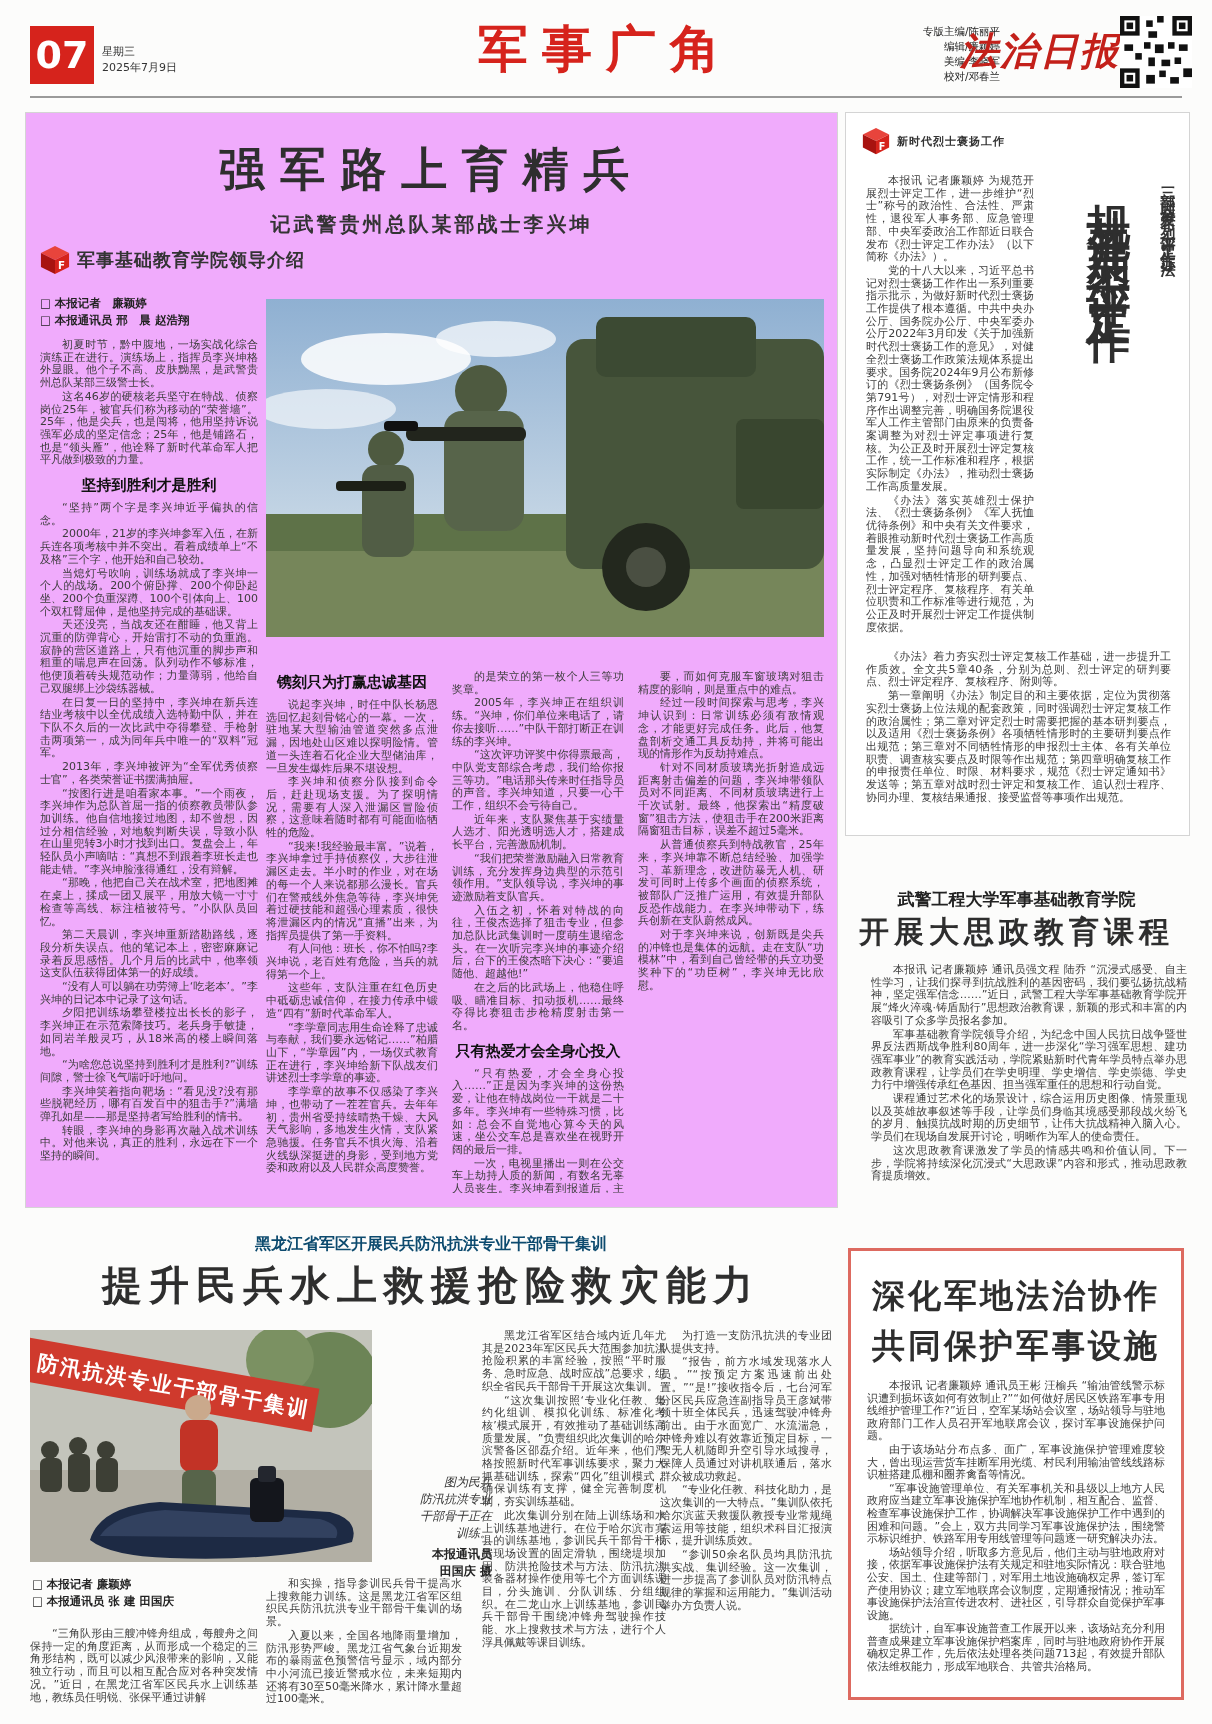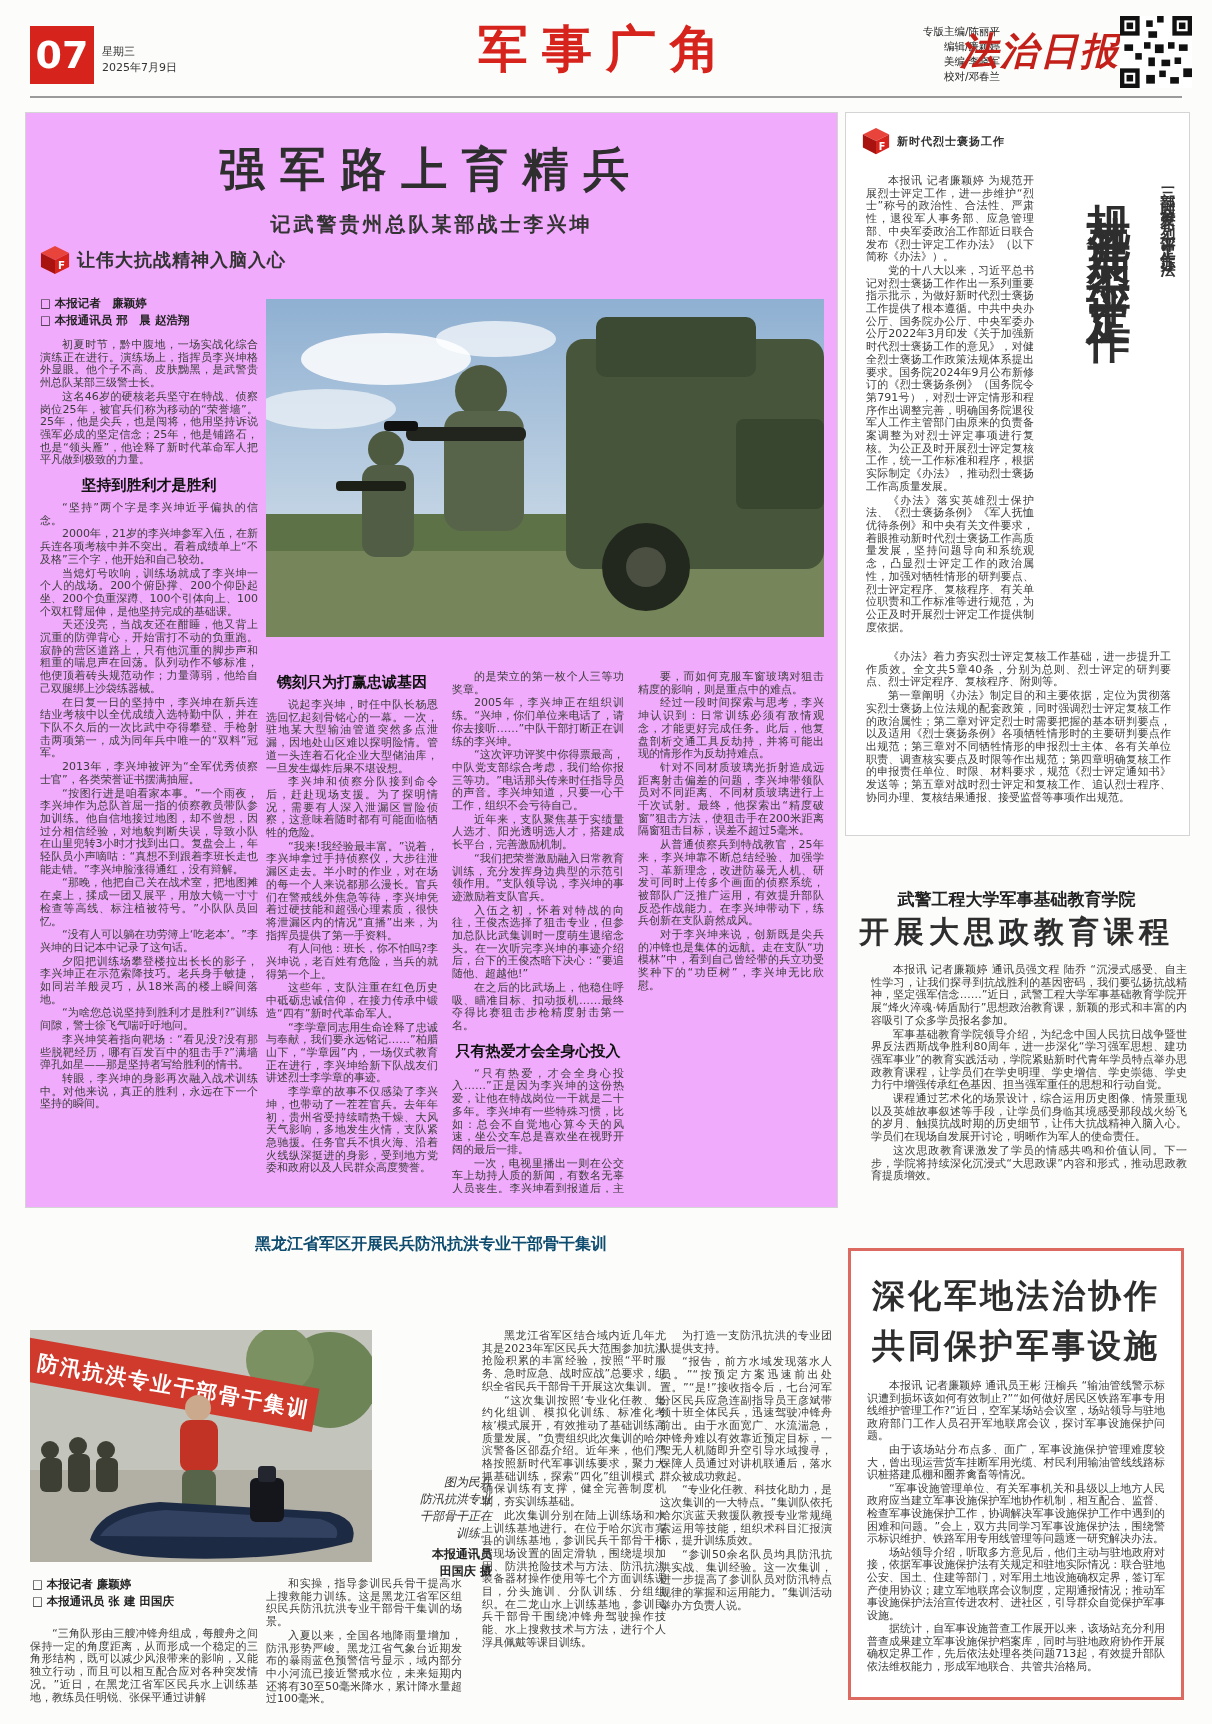--- a/index.html
+++ b/index.html
@@ -118,21 +118,21 @@
   <div class="abs main-title">强军路上育精兵</div>
   <div class="abs main-subtitle">记武警贵州总队某部战士李兴坤</div>
 
   <div class="abs badge" style="left:14px;top:132px;">
     <svg width="30" height="30" viewBox="0 0 32 32">
       <polygon points="16,1 31,8.5 16,16 1,8.5" fill="#e8443c"></polygon>
       <polygon points="1,8.5 16,16 16,31 1,23.5" fill="#a81310"></polygon>
       <polygon points="31,8.5 16,16 16,31 31,23.5" fill="#d6231c"></polygon>
       <text x="23" y="26" font-size="11" fill="#fff" font-weight="bold" text-anchor="middle">F</text>
     </svg>
-    <span class="badge-label">让伟大抗战精神入脑入心</span>
+    <span class="badge-label">军事基础教育学院领导介绍</span>
   </div>
 
   <div class="col" style="left:14px;top:182px;width:218px;height:898px;">
     <div style="margin-bottom:10px;">
         <p class="byline-line">□ 本报记者　廉颖婷</p>
         <p class="byline-line">□ 本报通讯员 邢　晨 赵浩翔</p>
       </div>
     <div>
         <p class="para">初夏时节，黔中腹地，一场实战化综合演练正在进行。演练场上，指挥员李兴坤格外显眼。他个子不高、皮肤黝黑，是武警贵州总队某部三级警士长。</p>
         <p class="para">这名46岁的硬核老兵坚守在特战、侦察岗位25年，被官兵们称为移动的“荣誉墙”。25年，他是尖兵，也是闯将，他用坚持诉说强军必成的坚定信念；25年，他是铺路石，也是“领头雁”，他诠释了新时代革命军人把平凡做到极致的力量。</p>
@@ -140,20 +140,21 @@
     <div class="subhead">坚持到胜利才是胜利</div>
     <div>
         <p class="para">“坚持”两个字是李兴坤近乎偏执的信念。</p>
         <p class="para">2000年，21岁的李兴坤参军入伍，在新兵连各项考核中并不突出。看着成绩单上“不及格”三个字，他开始和自己较劲。</p>
         <p class="para">当熄灯号吹响，训练场就成了李兴坤一个人的战场。200个俯卧撑、200个仰卧起坐、200个负重深蹲、100个引体向上、100个双杠臂屈伸，是他坚持完成的基础课。</p>
         <p class="para">天还没亮，当战友还在酣睡，他又背上沉重的防弹背心，开始雷打不动的负重跑。寂静的营区道路上，只有他沉重的脚步声和粗重的喘息声在回荡。队列动作不够标准，他便顶着砖头规范动作；力量薄弱，他给自己双腿绑上沙袋练器械。</p>
         <p class="para">在日复一日的坚持中，李兴坤在新兵连结业考核中以全优成绩入选特勤中队，并在下队不久后的一次比武中夺得攀登、手枪射击两项第一，成为同年兵中唯一的“双料”冠军。</p>
         <p class="para">2013年，李兴坤被评为“全军优秀侦察士官”，各类荣誉证书摆满抽屉。</p>
         <p class="para">“按图行进是咱看家本事。”一个雨夜，李兴坤作为总队首屈一指的侦察教员带队参加训练。他自信地接过地图，却不曾想，因过分相信经验，对地貌判断失误，导致小队在山里兜转3小时才找到出口。复盘会上，年轻队员小声嘀咕：“真想不到跟着李班长走也能走错。”李兴坤脸涨得通红，没有辩解。</p>
         <p class="para">“那晚，他把自己关在战术室，把地图摊在桌上，揉成一团又展平，用放大镜一寸寸检查等高线、标注植被符号。”小队队员回忆。</p>
+        <p class="para">第二天晨训，李兴坤重新踏勘路线，逐段分析失误点。他的笔记本上，密密麻麻记录着反思感悟。几个月后的比武中，他率领这支队伍获得团体第一的好成绩。</p>
         <p class="para">“没有人可以躺在功劳簿上‘吃老本’。”李兴坤的日记本中记录了这句话。</p>
         <p class="para">夕阳把训练场攀登楼拉出长长的影子，李兴坤正在示范索降技巧。老兵身手敏捷，如同岩羊般灵巧，从18米高的楼上瞬间落地。</p>
         <p class="para">“为啥您总说坚持到胜利才是胜利?”训练间隙，警士徐飞气喘吁吁地问。</p>
         <p class="para">李兴坤笑着指向靶场：“看见没?没有那些脱靶经历，哪有百发百中的狙击手?”满墙弹孔如星——那是坚持者写给胜利的情书。</p>
         <p class="para">转眼，李兴坤的身影再次融入战术训练中。对他来说，真正的胜利，永远在下一个坚持的瞬间。</p>
       </div>
   </div>
 
   <div class="abs photo-frame" style="left:240px;top:186px;width:558px;height:338px;">
     <svg width="558" height="338" viewBox="0 0 558 338" preserveAspectRatio="none">
@@ -261,20 +262,21 @@
         <p class="para">本报讯 记者廉颖婷 通讯员强文程 陆乔 “沉浸式感受、自主性学习，让我们探寻到抗战胜利的基因密码，我们要弘扬抗战精神，坚定强军信念……”近日，武警工程大学军事基础教育学院开展“烽火淬魂·铸盾励行”思想政治教育课，新颖的形式和丰富的内容吸引了众多学员报名参加。</p>
         <p class="para">军事基础教育学院领导介绍，为纪念中国人民抗日战争暨世界反法西斯战争胜利80周年，进一步深化“学习强军思想、建功强军事业”的教育实践活动，学院紧贴新时代青年学员特点举办思政教育课程，让学员们在学史明理、学史增信、学史崇德、学史力行中增强传承红色基因、担当强军重任的思想和行动自觉。</p>
         <p class="para">课程通过艺术化的场景设计，综合运用历史图像、情景重现以及英雄故事叙述等手段，让学员们身临其境感受那段战火纷飞的岁月、触摸抗战时期的历史细节，让伟大抗战精神入脑入心。学员们在现场自发展开讨论，明晰作为军人的使命责任。</p>
         <p class="para">这次思政教育课激发了学员的情感共鸣和价值认同。下一步，学院将持续深化沉浸式“大思政课”内容和形式，推动思政教育提质增效。</p>
       </div>
   </div>
 </div>
 
 <div class="abs" style="left:30px;top:1228px;width:802px;height:486px;position:absolute;">
   <div class="abs mil-kicker">黑龙江省军区开展民兵防汛抗洪专业干部骨干集训</div>
+  <div class="abs mil-title">提升民兵水上救援抢险救灾能力</div>
 
   <div class="abs photo-frame" style="left:0;top:102px;width:342px;height:232px;">
     <svg width="342" height="232" viewBox="0 0 342 232" preserveAspectRatio="none">
       <rect width="342" height="232" fill="#c3c4bb"></rect>
       <circle cx="300" cy="50" r="48" fill="#6c8456"></circle>
         <circle cx="250" cy="30" r="34" fill="#7b9162"></circle>
       <rect y="140" width="342" height="92" fill="#b2afa4"></rect>
       <g transform="rotate(10 0 30)">
         <rect x="-10" y="8" width="300" height="44" fill="#cf3a2d"></rect>
         <text x="8" y="38" font-size="21" fill="#ffffff" font-weight="bold" letter-spacing="2">防汛抗洪专业干部骨干集训</text>

